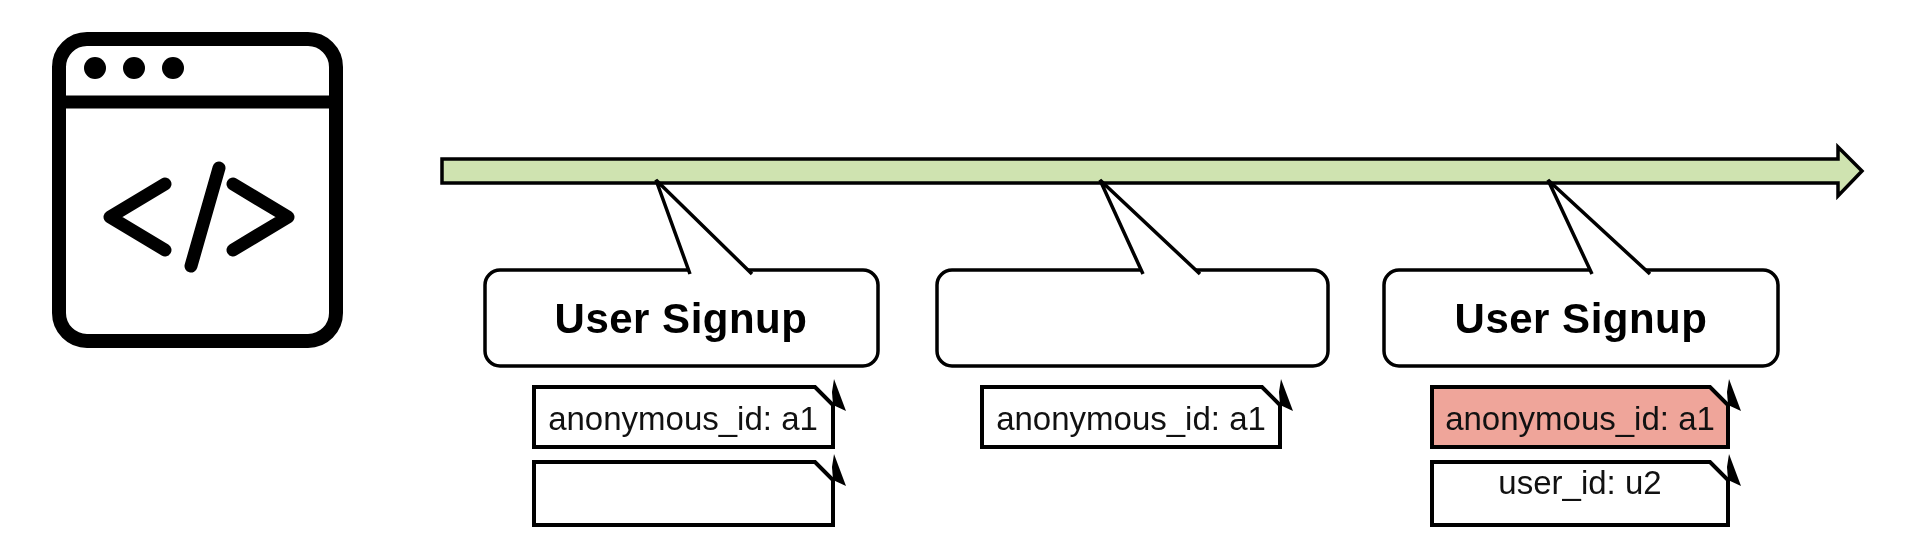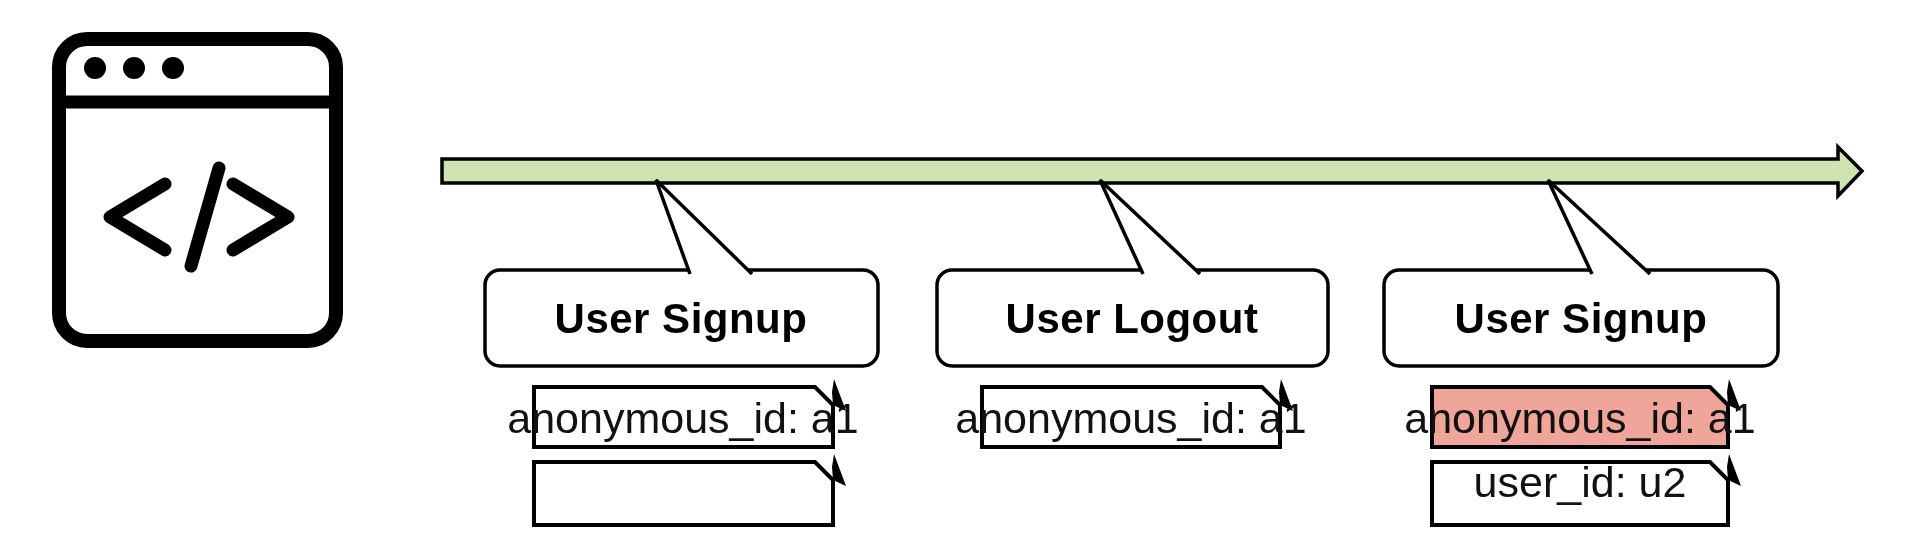--- a/index.html
+++ b/index.html
@@ -14,21 +14,21 @@
   .shapes{position:absolute;left:0;top:0;}
   .label{
     position:absolute;
     transform:translate(-50%,-50%);
     white-space:nowrap;
     color:#000000;
     text-align:center;
     line-height:1;
   }
   .event-title{font-size:42px;font-weight:700;letter-spacing:0.5px;}
-  .note-text{font-size:43px;font-weight:400;color:#111111;}
+  .note-text{font-size:33px;font-weight:400;color:#111111;}
 </style>
 </head>
 <body>
 
 <div class="stage">
 
   <svg class="shapes" width="1925" height="553" viewBox="0 0 1925 553">
 
     <g>
       <rect x="59" y="39" width="277" height="302" rx="28" ry="28" fill="#ffffff" stroke="#000000" stroke-width="14"></rect>
@@ -82,21 +82,20 @@
       <polygon points="1432,387 1710,387 1728,405 1728,447 1432,447" fill="#efa59a" stroke="#000000" stroke-width="4"></polygon>
     </g>
 
     <g>
       <path d="M 1727 467 L 1729 454 L 1741 486 L 1728 480 Z" fill="#000000"></path>
       <polygon points="1432,462 1710,462 1728,480 1728,525 1432,525" fill="#ffffff" stroke="#000000" stroke-width="4"></polygon>
     </g>
   </svg>
 
   <div class="label event-title" style="left:681px;top:319px;">User Signup</div>
-  <div class="label event-title" style="left:1132px;top:319px;">User Logout</div>
   <div class="label event-title" style="left:1581px;top:319px;">User Signup</div>
 
   <div class="label note-text" style="left:683px;top:418px;">anonymous_id: a1</div>
   <div class="label note-text" style="left:1131px;top:418px;">anonymous_id: a1</div>
   <div class="label note-text" style="left:1580px;top:418px;">anonymous_id: a1</div>
   <div class="label note-text" style="left:1580px;top:482px;">user_id: u2</div>
 
 </div>
 
 </body></html>

